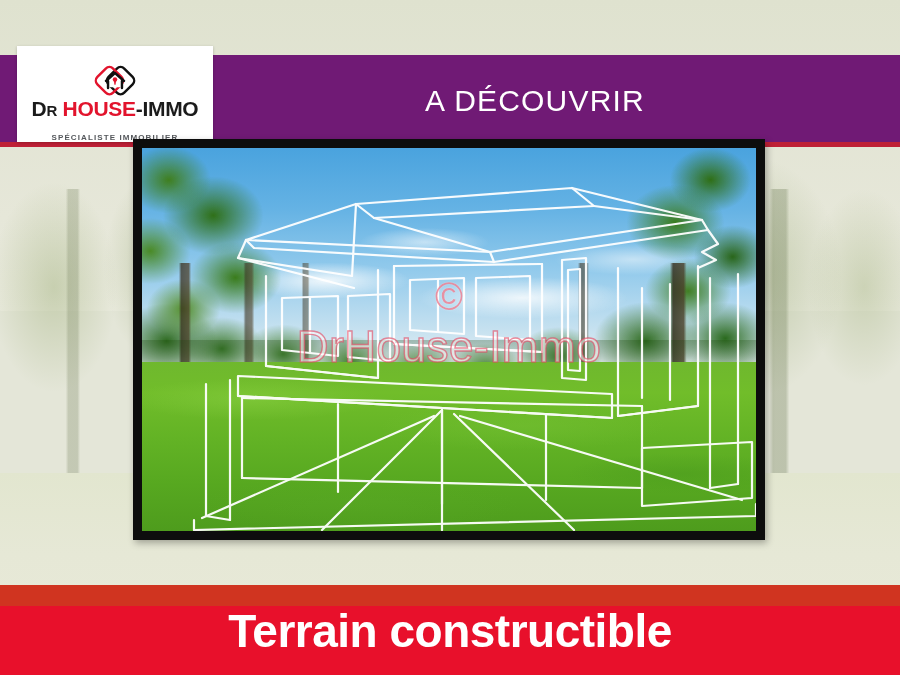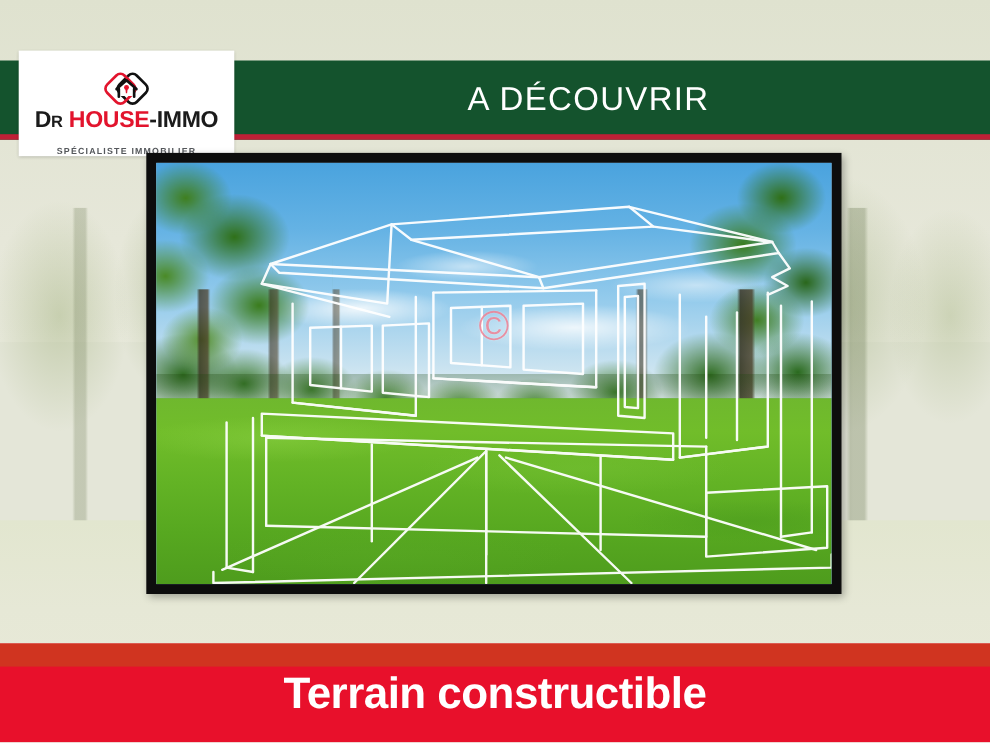--- a/index.html
+++ b/index.html
@@ -52,22 +52,22 @@
   .bg-wash .bg-grass {
     position: absolute;
     left: 0; bottom: 0; width: 100%; height: 30%;
     background: linear-gradient(to bottom, #e2e6cf 0%, #e6e8d6 40%, #e9ead9 100%);
   }
 
   
   .top-banner {
     position: absolute;
     left: 0; top: 55px;
-    width: 900px; height: 72px;
-    background: #14532d;
+    width: 900px; height: 92px;
+    background: #701a75;
     display: flex;
     align-items: center;
     justify-content: center;
   }
   .top-banner::after {
     content: "";
     position: absolute;
     left: 0; bottom: 0; width: 100%; height: 5px;
     background: #bf2036;
   }
@@ -93,21 +93,21 @@
   .bottom-banner::before {
     content: "";
     position: absolute;
     left: 0; top: 0; width: 100%; height: 21px;
     background: #cf3720;
     opacity: .95;
   }
   .bottom-banner-text {
     position: relative;
     color: #ffffff;
-    font-size: 40px;
+    font-size: 46px;
     font-weight: bold;
     letter-spacing: -0.5px;
     margin-top: 2px;
     white-space: nowrap;
   }
 
   
   .logo-box {
     position: absolute;
     left: 17px; top: 46px;
@@ -377,20 +377,21 @@
           <path d="M432 382 L312 266"></path>
           <path d="M60 370 L292 268"></path>
           <path d="M600 352 L318 268"></path>
 
           <path d="M52 372 L52 382 L614 368 L614 356"></path>
         </g>
       </svg>
 
       <div class="ph-watermark">
         <div class="ph-wm-copy">©</div>
+        <div class="ph-wm-text">DrHouse-Immo</div>
       </div>
     </div>
   </div>
 
   <div class="bottom-banner">
     <div class="bottom-banner-text">Terrain constructible</div>
   </div>
 
 </div>
 

